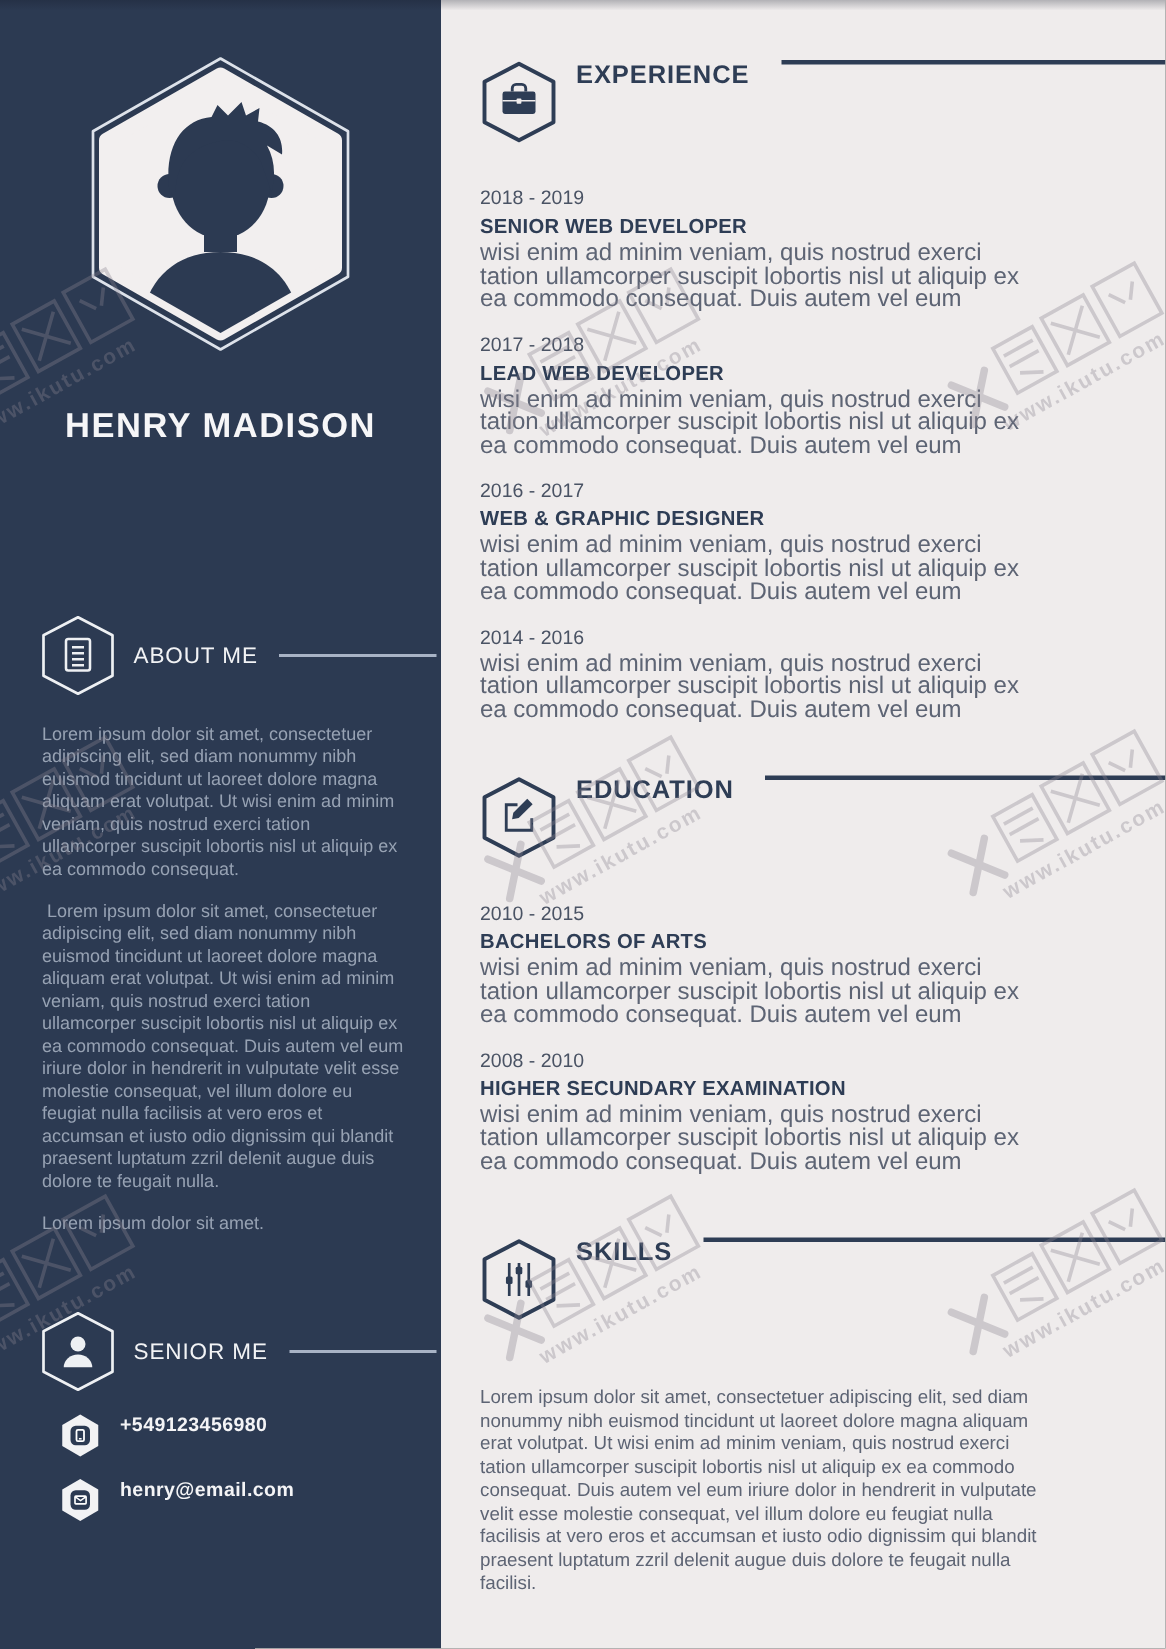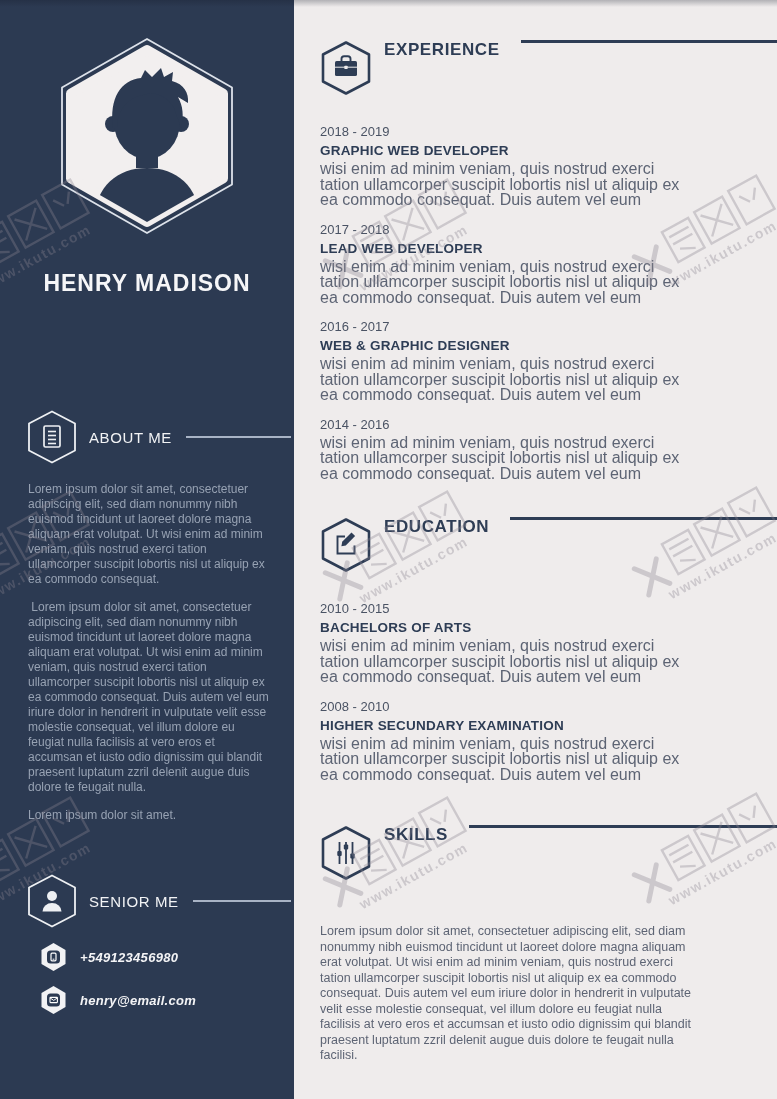--- a/index.html
+++ b/index.html
@@ -38,21 +38,21 @@
   }
   .side-header .s-line{flex:1;height:2px;background:#a8b3c5;margin-left:14px;}
   .about-header{margin-top:112px;}
   .about-body{margin:17px 22px 0 28px;}
   .about-body p{
     margin:0 0 13px;font-size:12px;line-height:15px;color:#97a2b3;
     white-space:pre-wrap;
   }
   .contact-header{margin-top:50px;}
   .contact-row{
-    display:flex;align-items:center;margin:13px 0 0 40px;font-style:italic;
+    display:flex;margin:13px 0 0 40px;
   }
   .contact-row .c-text{margin-left:13px;font-size:13px;font-weight:700;color:#f4f4f6;letter-spacing:.3px;}
 
   
   .main{
     position:absolute;left:291px;top:0;width:486px;height:1099px;
   }
   .m-inner{padding:40px 0 0 29px;}
   .main-header{display:flex;width:457px;}
   .main-header .m-title{
@@ -180,21 +180,21 @@
           <line x1="15" y1="27.2" x2="37" y2="27.2" stroke="#efecec" stroke-width="1"></line>
           <rect x="24.4" y="25.7" width="3.2" height="3.4" rx="0.6" fill="#efecec"></rect>
         </svg>
         <span class="m-title">EXPERIENCE</span>
         <span class="m-line"></span>
       </div>
 
       <div class="items-block">
         <div class="entry">
           <div class="period">2018 - 2019</div>
-          <div class="role">GRAPHIC WEB DEVELOPER</div>
+          <div class="role">SENIOR WEB DEVELOPER</div>
           <div class="desc">wisi enim ad minim veniam, quis nostrud exerci tation ullamcorper suscipit lobortis nisl ut aliquip ex ea commodo consequat. Duis autem vel eum</div>
         </div>
         <div class="entry">
           <div class="period">2017 - 2018</div>
           <div class="role">LEAD WEB DEVELOPER</div>
           <div class="desc">wisi enim ad minim veniam, quis nostrud exerci tation ullamcorper suscipit lobortis nisl ut aliquip ex ea commodo consequat. Duis autem vel eum</div>
         </div>
         <div class="entry">
           <div class="period">2016 - 2017</div>
           <div class="role">WEB &amp; GRAPHIC DESIGNER</div>

